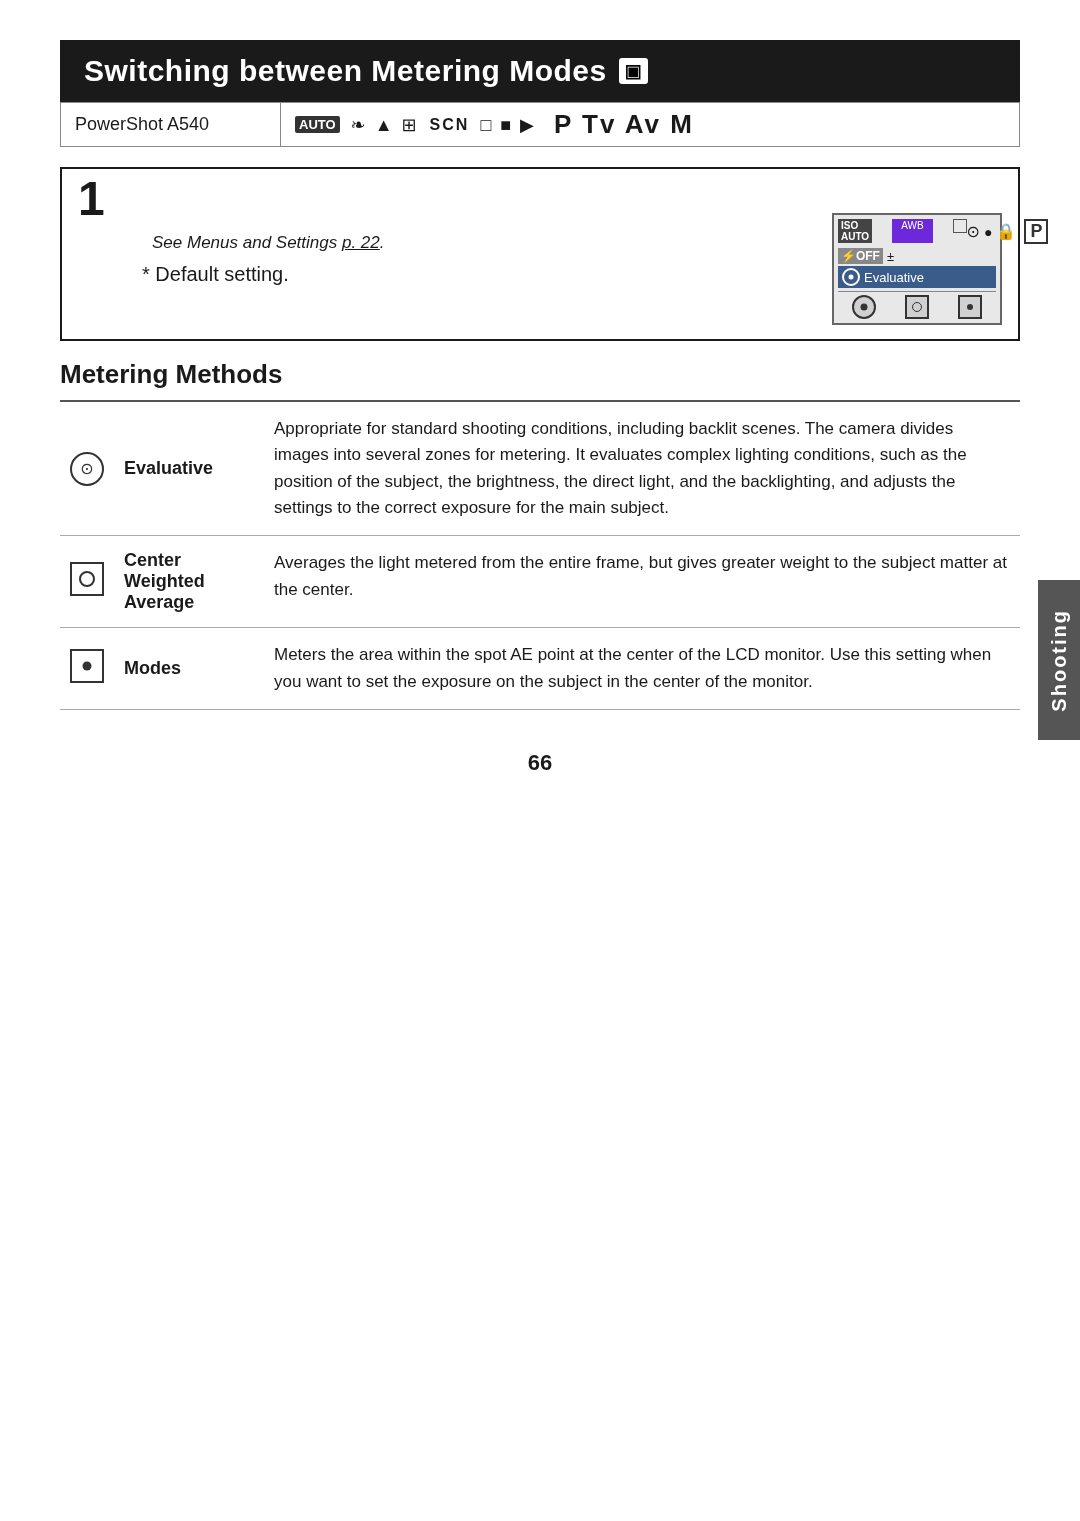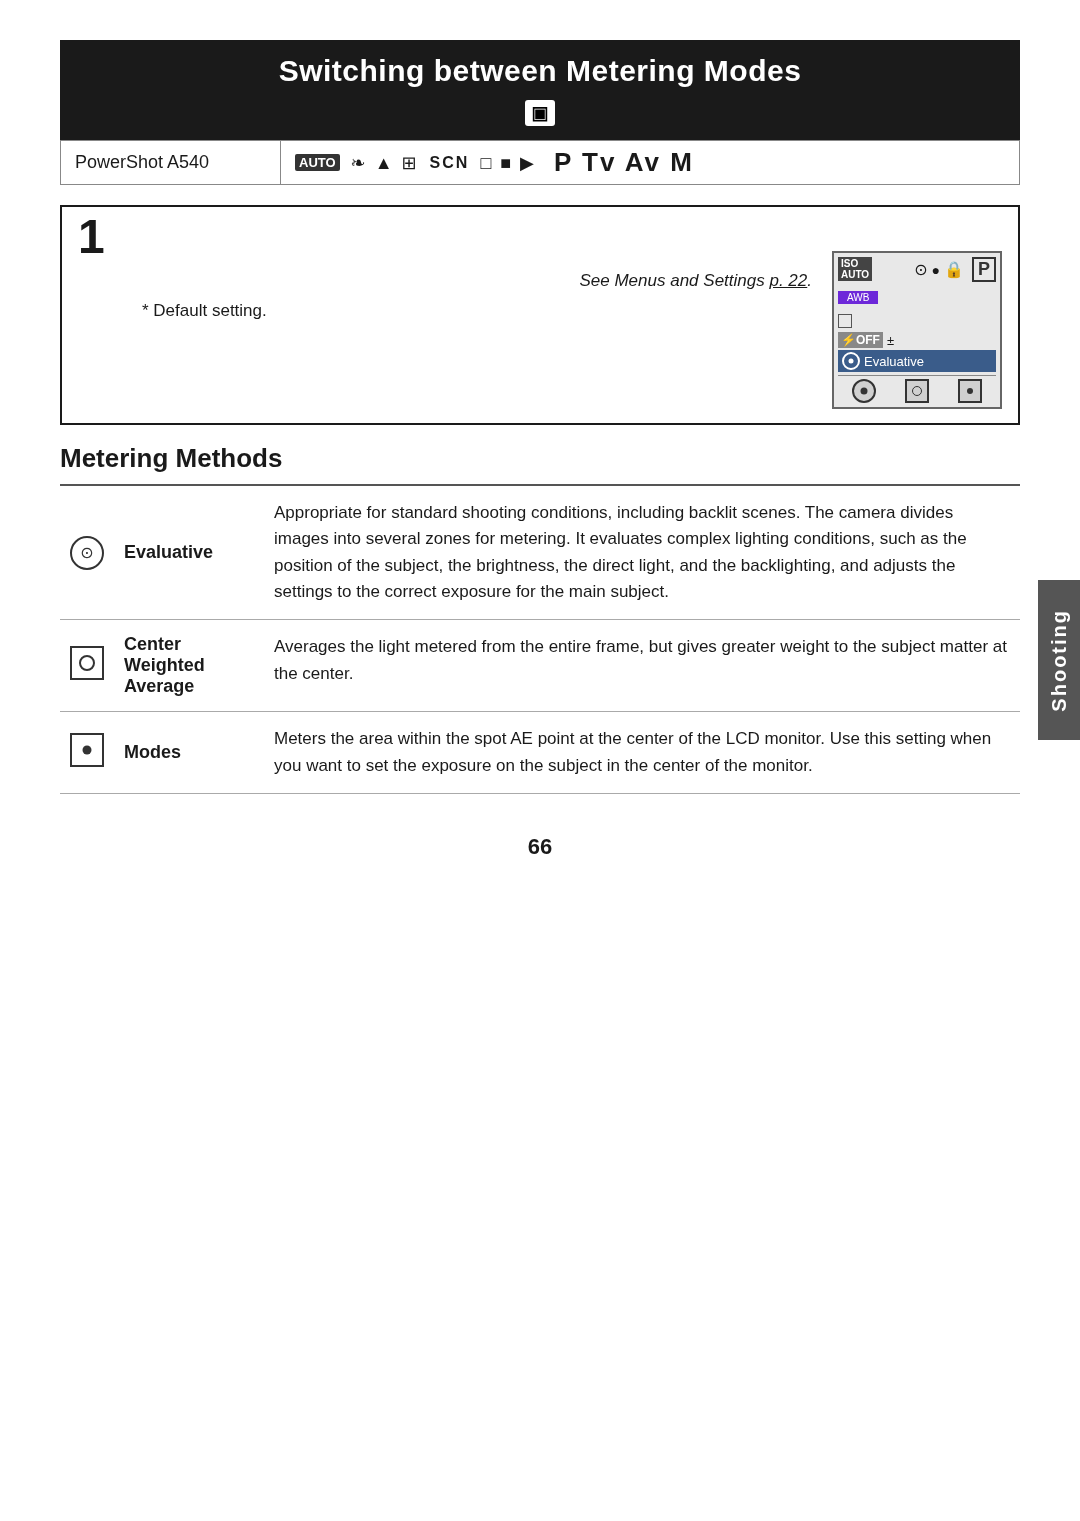--- a/index.html
+++ b/index.html
@@ -22,21 +22,20 @@
 
     
     .title-bar {
       background: #1a1a1a;
       color: #ffffff;
       padding: 14px 24px;
       display: flex;
       align-items: center;
       gap: 12px;
       margin-bottom: 0;
-      flex-direction: column;
     }
 
     .title-bar h1 {
       font-size: 30px;
       font-weight: 900;
       font-family: Arial Black, Arial, sans-serif;
       letter-spacing: 0.5px;
     }
 
     .camera-icon-title {
@@ -133,26 +132,25 @@
     }
 
     .step-text-area {
       flex: 1;
     }
 
     .see-menus {
       font-style: italic;
       font-size: 17px;
       margin-bottom: 10px;
-      margin-left: 23px;
-      text-align: right;
+      margin-left: 10px;
     }
 
     .default-note {
-      font-size: 17px;
+      font-size: 20px;
       margin-bottom: 8px;
     }
 
     .bullet-text {
       font-size: 18px;
       line-height: 1.5;
     }
 
     
     .camera-screen {
@@ -167,22 +165,22 @@
 
     .screen-top-row {
       display: flex;
       justify-content: space-between;
       align-items: flex-start;
       margin-bottom: 2px;
     }
 
     .screen-icons-left {
       display: flex;
-      flex-direction: column;
-      gap: 10px;
+      flex-direction: row;
+      gap: 20px;
     }
 
     .screen-icons-right {
       display: flex;
       flex-direction: column;
       align-items: flex-end;
       gap: 2px;
     }
 
     .screen-iso {

